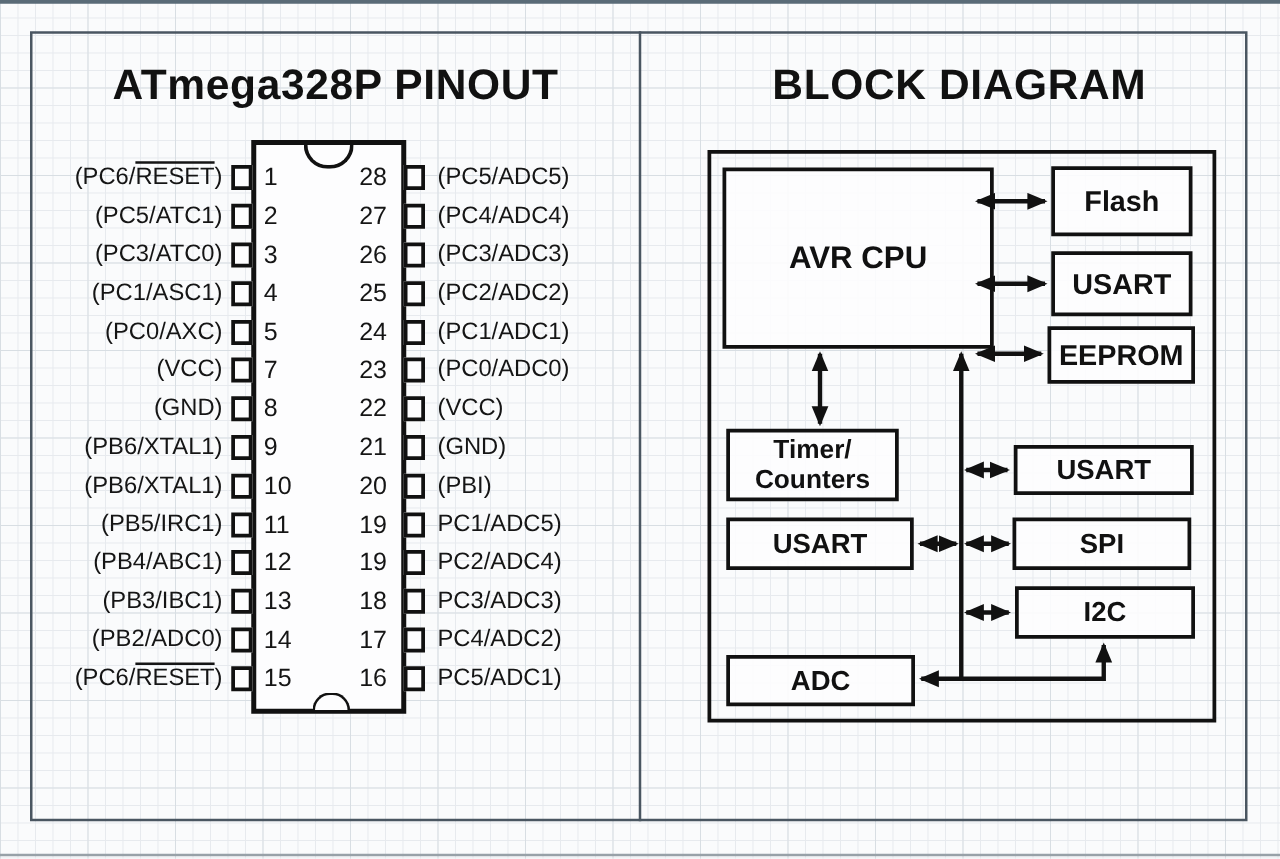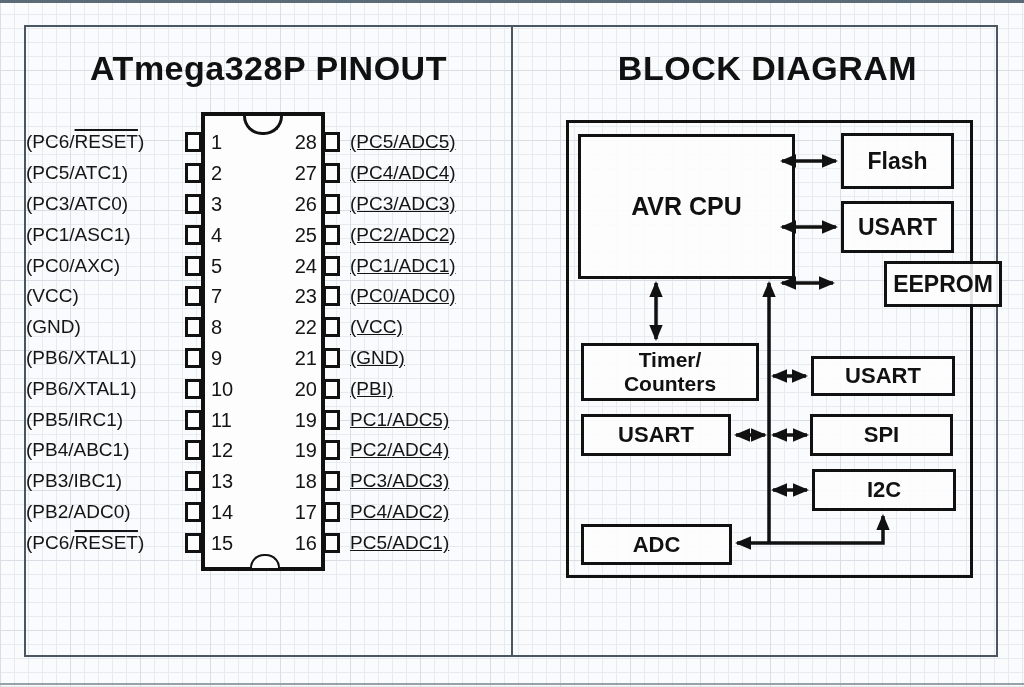--- a/index.html
+++ b/index.html
@@ -26,37 +26,37 @@
 
   
   .chip-body { left:201px; top:112px; width:124px; height:459px; border:4px solid #111; background:#fdfdfe; }
   .chip-notch-top { left:243px; top:116px; width:40px; height:19px; border:3px solid #111; border-top:none;
                     border-radius:0 0 22px 22px; background:#fdfdfe; }
   .chip-notch-bottom { left:250px; top:554px; width:30px; height:14px; border:2px solid #111; border-bottom:none;
                        border-radius:16px 16px 0 0; background:#fdfdfe; }
 
   .prow { position:absolute; left:24px; width:974px; height:0; }
   .prow > * { position:absolute; box-sizing:border-box; }
-  .lbl-l { left:2px; width:152px; top:-15px; height:30px; line-height:30px; text-align:left; font-size:19px; white-space:nowrap; }
+  .lbl-l { left:2px; width:152px; top:-15px; height:30px; line-height:30px; text-align:right; font-size:19px; white-space:nowrap; }
   .sq-l  { left:161px; top:-10px; width:17px; height:20px; border:3px solid #111; background:#fdfdfe; }
   .num-l { left:187px; top:-15px; width:40px; height:30px; line-height:30px; text-align:left; font-size:20px; }
-  .num-r { left:256px; width:37px; top:-15px; height:30px; line-height:30px; text-align:right; font-size:20px; }
+  .num-r { left:256px; width:37px; top:-15px; height:30px; line-height:30px; text-align:center; font-size:20px; }
   .sq-r  { left:299px; top:-10px; width:17px; height:20px; border:3px solid #111; background:#fdfdfe; }
-  .lbl-r { left:326px; width:170px; top:-15px; height:30px; line-height:30px; text-align:left; font-size:19px; white-space:nowrap;text-decoration:underline; }
+  .lbl-r { left:326px; width:170px; top:-15px; height:30px; line-height:30px; text-align:left; font-size:19px; white-space:nowrap; }
   .ovl { text-decoration:overline; text-decoration-thickness:2px; }
 
   
   .bd-container { left:566px; top:120px; width:407px; height:458px; border:3px solid #111; background:transparent; }
   .bd-box { border:3px solid #111; background:rgba(253,253,254,0.9); display:flex; align-items:center; justify-content:center;
             font-weight:bold; color:#111; text-align:center; }
   .bd-cpu   { left:578px; top:134px; width:217px; height:145px; font-size:25px; }
   .bd-flash { left:841px; top:133px; width:113px; height:56px; font-size:23px; }
   .bd-sram  { left:841px; top:201px; width:113px; height:52px; font-size:23px; }
-  .bd-eeprom{ left:884px; top:261px; width:118px; height:46px; font-size:23px; }
-  .bd-timer { left:581px; top:343px; width:178px; height:58px; font-size:21px; line-height:1.15; flex-direction:column; }
+  .bd-eeprom{ left:838px; top:261px; width:118px; height:46px; font-size:23px; }
+  .bd-timer { left:581px; top:343px; width:138px; height:58px; font-size:21px; line-height:1.15; flex-direction:column; }
   .bd-usartl{ left:581px; top:414px; width:150px; height:42px; font-size:22px; }
   .bd-adc   { left:581px; top:524px; width:151px; height:41px; font-size:22px; }
   .bd-usartr{ left:811px; top:356px; width:144px; height:40px; font-size:22px; }
   .bd-spi   { left:810px; top:414px; width:143px; height:42px; font-size:22px; }
   .bd-i2c   { left:812px; top:469px; width:144px; height:42px; font-size:22px; }
 
   .connectors { position:absolute; left:0; top:0; width:1024px; height:687px; pointer-events:none; }
 </style>
 </head>
 <body>

